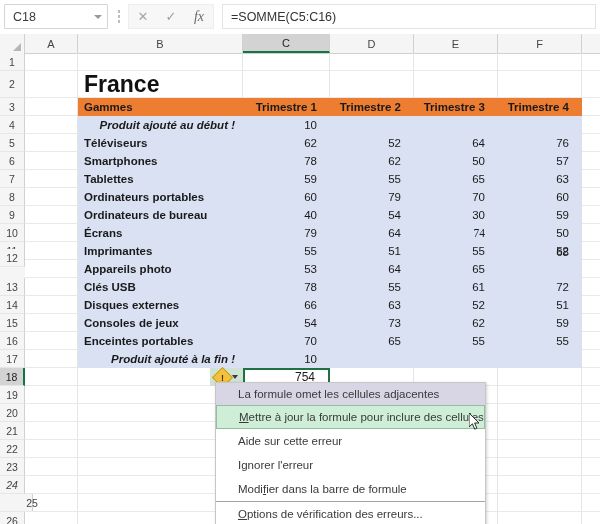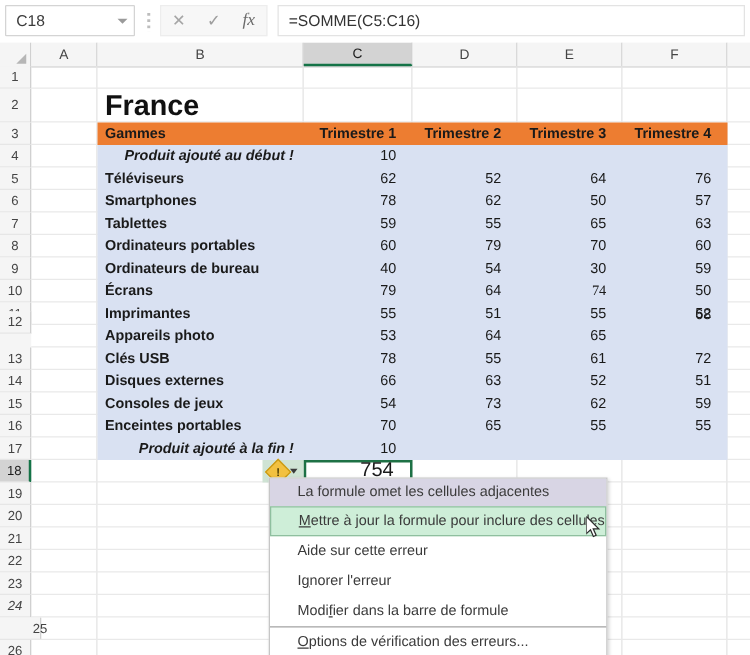--- a/index.html
+++ b/index.html
@@ -56,21 +56,21 @@
   .fill{position:absolute;}
   .cell{position:absolute;display:flex;align-items:center;font-size:11.5px;color:#1a1a1a;box-sizing:border-box;}
   .cell.num{justify-content:flex-end;padding-right:13px;}
   .cell.lbl{justify-content:flex-start;padding-left:6px;font-weight:bold;}
   .cell.italic{font-style:italic;font-weight:bold;justify-content:flex-end;padding-right:8px;}
   .cell.hdr{font-weight:bold;color:#1a1a1a;font-size:11.5px;}
   .title{position:absolute;font-size:23px;font-weight:bold;color:#111;display:flex;align-items:center;padding-left:6px;}
 
   
   .selcell{position:absolute;border:2px solid #1e7145;background:#fff;box-sizing:border-box;
-    display:flex;align-items:center;justify-content:flex-end;padding-right:13px;font-size:16px;color:#1a1a1a;}
+    display:flex;align-items:center;justify-content:flex-end;padding-right:13px;font-size:12px;color:#1a1a1a;}
   .selhandle{position:absolute;width:5px;height:5px;background:#1e7145;border:1px solid #fff;box-sizing:border-box;}
   .errbox{position:absolute;background:#cfe3d4;display:flex;align-items:center;justify-content:center;gap:2px;}
   .errdiamond{width:13px;height:13px;background:#f2c140;transform:rotate(45deg);border:1px solid #c99a16;position:relative;}
   .errdiamond b{position:absolute;left:0;top:0;width:100%;height:100%;transform:rotate(-45deg);
     display:flex;align-items:center;justify-content:center;font-size:9px;color:#4a3a00;font-weight:bold;font-family:"Liberation Sans",sans-serif;}
   .errcaret{width:0;height:0;border-left:3.5px solid transparent;border-right:3.5px solid transparent;border-top:4px solid #3b3b3b;}
 
   
   .menu{position:absolute;background:#fff;border:1px solid #c6c6c6;box-shadow:1px 1px 3px rgba(0,0,0,.18);box-sizing:border-box;}
   .mhdr{height:22px;background:#d8d5e4;display:flex;align-items:center;padding-left:22px;

